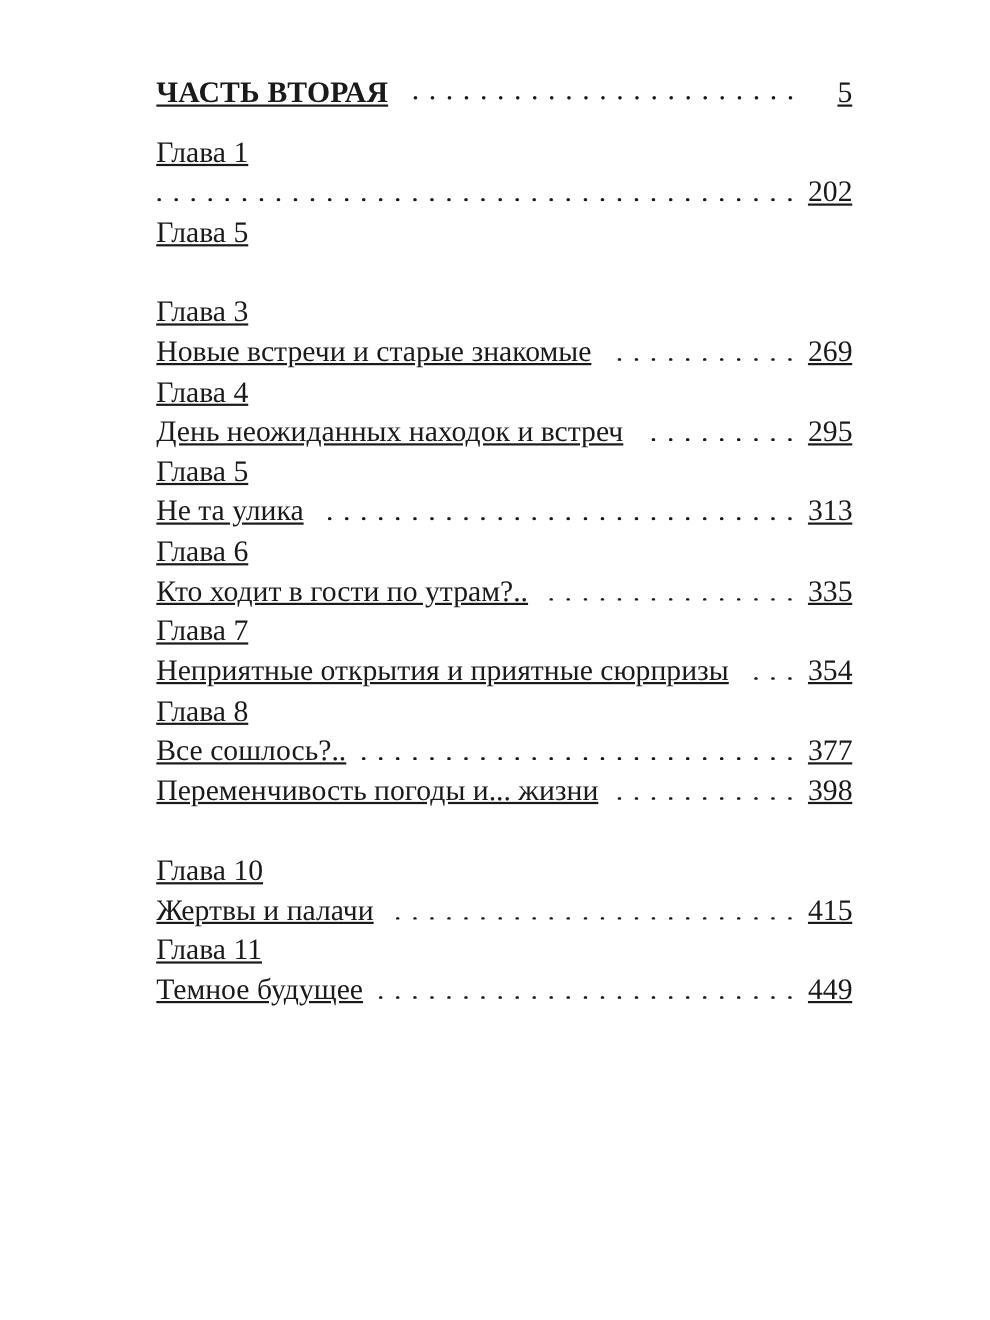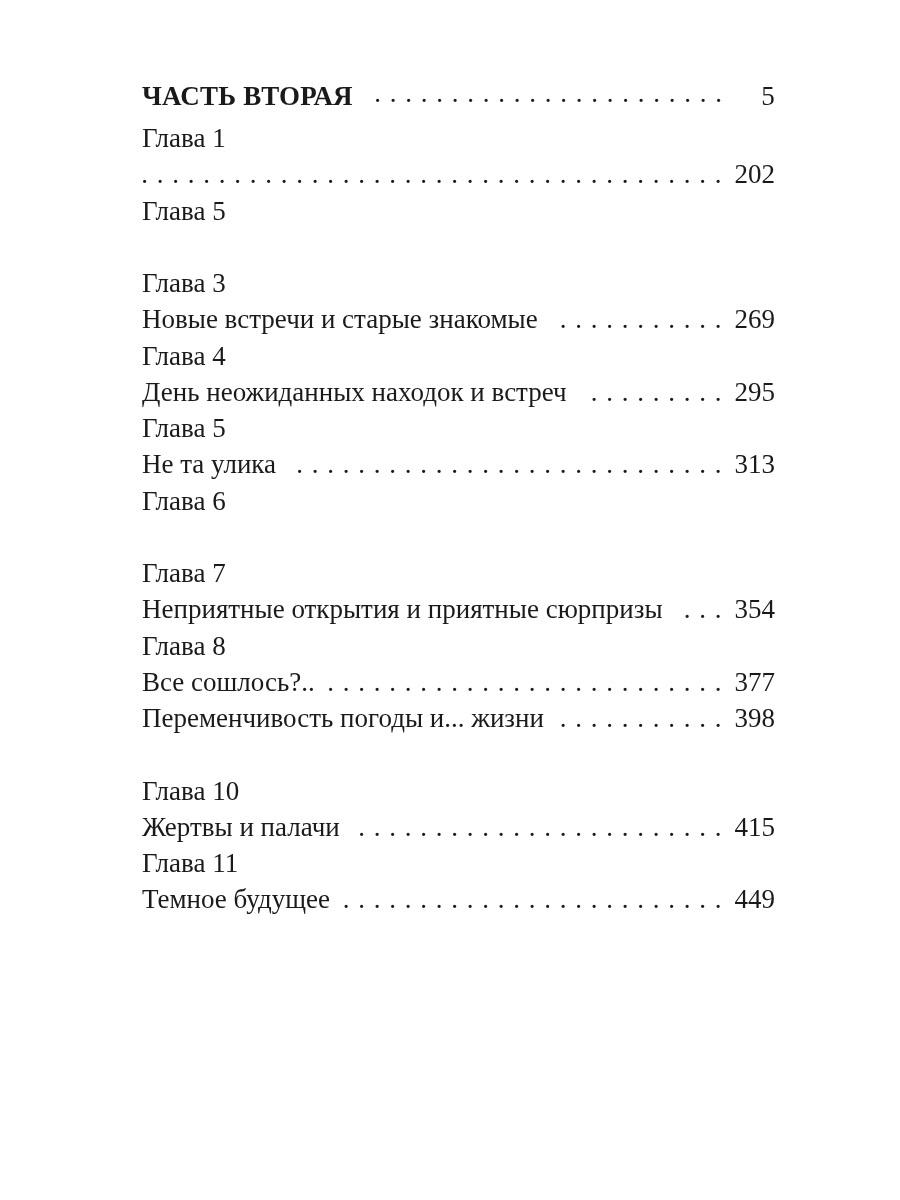--- a/index.html
+++ b/index.html
@@ -11,40 +11,41 @@
       width: 900px;
       height: 1200px;
       position: relative;
       overflow: hidden;
       font-family: "Liberation Serif", "DejaVu Serif", serif;
       color: #1a1a1a;
     }
     .toc {
       position: absolute;
       left: 142px;
-      top: 78px;
+      top: 66px;
       width: 633px;
+      text-decoration: underline;
     }
     .row {
       display: flex;
       align-items: baseline;
       white-space: nowrap;
       overflow: hidden;
     }
     .part-row {
       height: 42px;
       font-size: 27px;
       font-weight: bold;
       letter-spacing: 0.2px;
     }
     .part-row .page {
       font-weight: normal;
     }
     .chapter {
-      margin-top: 0;
+      margin-top: 12px;
     }
     .chapter-label {
       font-size: 27px;
       height: 36px;
       line-height: 36px;
     }
     .chapter-row {
       font-size: 27px;
       height: 36px;
       line-height: 36px;
@@ -127,20 +128,25 @@
     <div class="chapter-label">Глава 5</div>
     <div class="row chapter-row">
       <span class="title">Не та улика</span>
       <span class="leader"></span>
       <span class="page">313</span>
     </div>
   </div>
 
   <div class="chapter">
     <div class="chapter-label">Глава 6</div>
+    <div class="row chapter-row">
+      <span class="title">Кто ходит в гости по утрам?..</span>
+      <span class="leader"></span>
+      <span class="page">335</span>
+    </div>
   </div>
 
   <div class="chapter">
     <div class="chapter-label">Глава 7</div>
     <div class="row chapter-row">
       <span class="title">Неприятные открытия и приятные сюрпризы</span>
       <span class="leader"></span>
       <span class="page">354</span>
     </div>
   </div>

